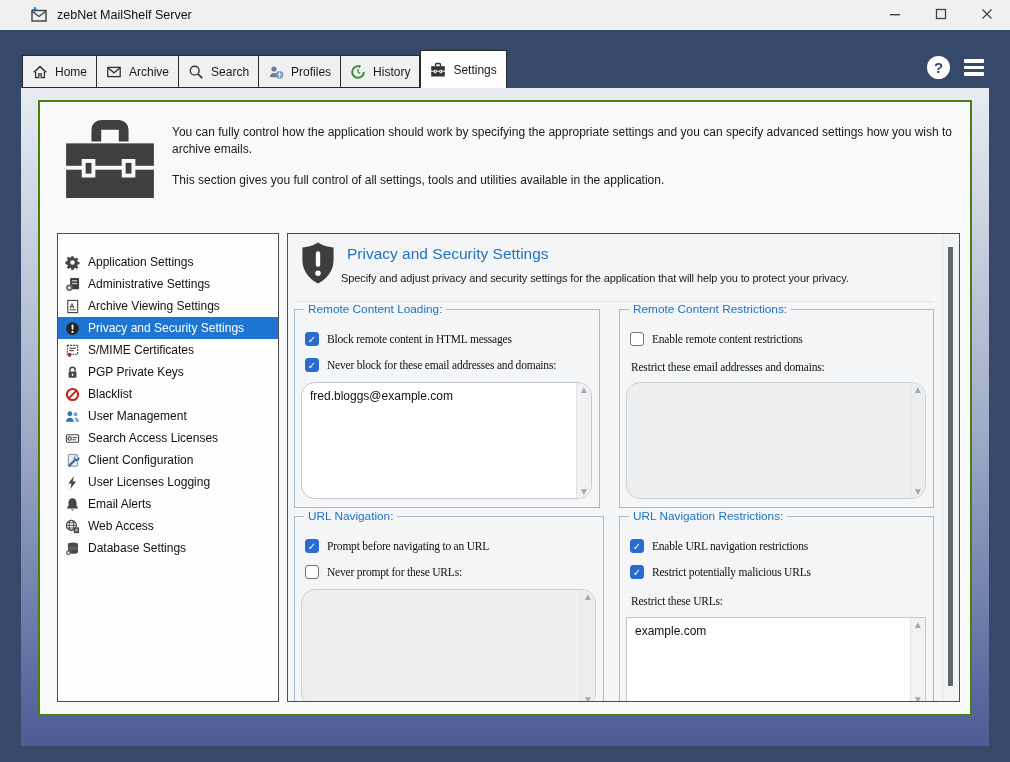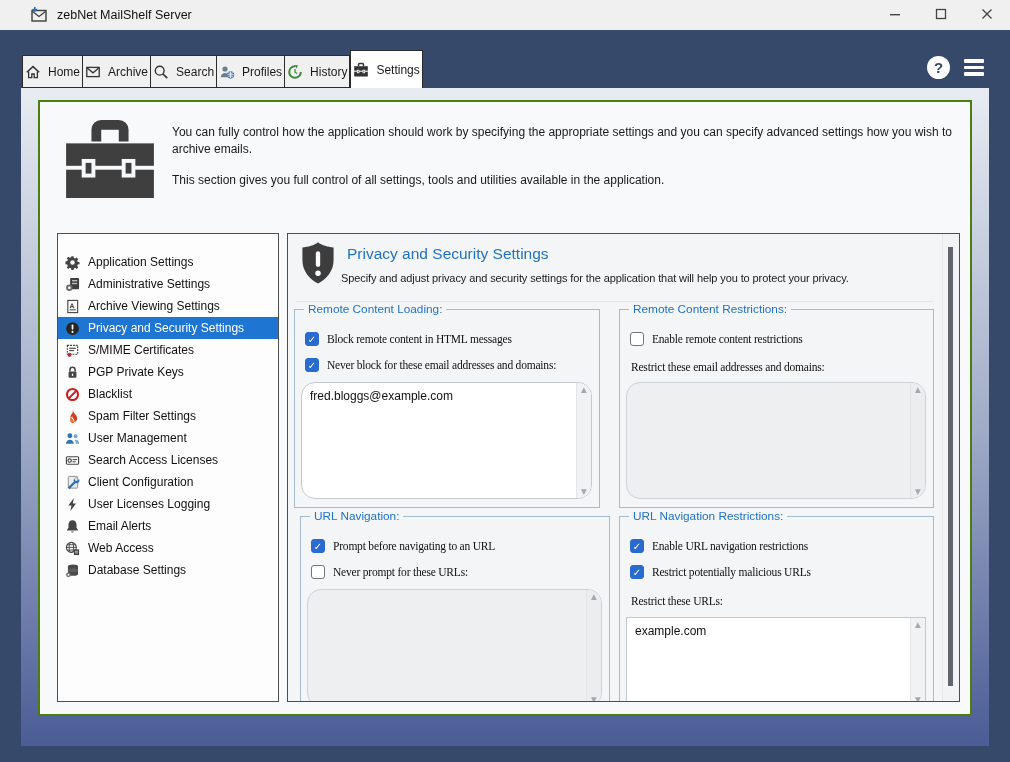--- a/index.html
+++ b/index.html
@@ -17,21 +17,21 @@
   .help-btn{position:absolute;left:927px;top:56px;width:23px;height:23px;border-radius:50%;
             background:#fff;display:flex;align-items:center;justify-content:center;
             font-weight:bold;font-size:15px;color:#36496B;z-index:6;}
   .menu-btn{position:absolute;left:964px;top:59px;width:20px;height:17px;display:flex;
             flex-direction:column;justify-content:space-between;z-index:6;}
   .menu-btn span{display:block;height:3.6px;background:#fff;border-radius:1px;}
   
   .tabstrip{position:absolute;left:22px;top:50px;height:38px;display:flex;
             align-items:flex-end;z-index:5;}
   .tab{height:33px;background:#f0f0f0;border:1px solid #2b2b2b;border-left:none;
-       display:flex;align-items:center;gap:7px;padding:0 2px;font-size:12px;color:#1a1a1a;
+       display:flex;align-items:center;gap:7px;padding:0 9px;font-size:12px;color:#1a1a1a;
        box-sizing:border-box;}
   .tab:first-child{border-left:1px solid #2b2b2b;}
   .tab.active{height:38px;background:#fff;border:1px solid #2b2b2b;border-bottom:none;}
   .tab-icon{width:16px;height:16px;display:flex;}
   
   .inner{position:absolute;left:21px;right:21px;top:88px;bottom:16px;
          background:linear-gradient(180deg,#E8ECF2 0%,#9FABC7 52%,#4B5C96 100%);z-index:1;}
   
   .panel{position:absolute;left:38px;top:100px;width:934px;height:616px;
          background:#F8F9FB;border:2px solid #4d7c0f;box-sizing:border-box;z-index:2;}
@@ -54,21 +54,21 @@
   .sec-sub{position:absolute;left:53px;top:38px;font-size:11px;letter-spacing:-.1px;
            color:#1a1a1a;white-space:nowrap;}
   .sec-divider{position:absolute;left:8px;right:26px;top:67px;height:1px;background:#E3E6E9;}
   .v-scroll{position:absolute;top:0;right:0;bottom:0;width:16px;background:#F2F3F5;
             border-left:1px solid #E6E8EA;}
   .v-thumb{position:absolute;left:5px;width:5px;top:13px;bottom:15px;background:#60666C;}
   
   .group{position:absolute;border:1px solid #A3BACF;box-sizing:border-box;}
   .g1{left:6px;top:75px;width:306px;height:199px;}
   .g2{left:331px;top:75px;width:315px;height:199px;}
-  .g3{left:12px;top:282px;width:310px;height:200px;}
+  .g3{left:6px;top:282px;width:310px;height:200px;}
   .g4{left:331px;top:282px;width:315px;height:200px;}
   .group-title{position:absolute;top:-8px;left:9px;background:#F4F5F7;padding:0 4px;
                font-size:11.8px;color:#1F72C4;white-space:nowrap;}
   .cb-row{position:absolute;left:10px;display:flex;align-items:center;gap:8px;}
   .row1{top:22px;} .row2{top:48px;}
   .cb{width:14px;height:14px;box-sizing:border-box;border:1px solid #767676;background:#fff;
       border-radius:3px;display:flex;align-items:center;justify-content:center;
       font-size:10px;color:#fff;flex-shrink:0;}
   .cb.checked{background:#2A6BD0;border-color:#2A6BD0;}
   .cb-label,.field-label{font-size:11.5px;letter-spacing:-.2px;color:#111;white-space:nowrap;font-family:Liberation Serif, serif;}
@@ -276,29 +276,20 @@
             <svg viewBox="0 0 16 16" width="15" height="15">
               <circle cx="8" cy="8" r="5.9" fill="none" stroke="#CF1D1D" stroke-width="2.2"></circle>
               <rect x="2.9" y="7" width="10.2" height="2.1" fill="#CF1D1D" transform="rotate(-45 8 8)"></rect>
             </svg>
           </span>
           <span>Blacklist</span>
         </div>
         <div class="side-item">
           <span class="side-icon">
             <svg viewBox="0 0 16 16" width="15" height="15">
-              <path fill="#d63a1f" d="M8.3 1c.6 2.8-1 3.9-1.8 5.2-.8 1.3-1 2.5-.3 3.7.1-1 .6-1.8 1.6-2.3-.2 2.7 2.3 3 2.3 5.2 0 .6-.2 1.2-.6 1.6 2.1-.6 3.5-2.3 3.5-4.5 0-3.7-3.9-4.8-4.7-8.9z"></path>
-              <path fill="#e8701f" d="M9.5 13.8c0-2.2-2.5-2.5-2.3-5.2-1 .5-1.5 1.3-1.6 2.3-.5 1.6.3 3.2 1.9 3.9.7.3 1.5.2 2-.1z"></path>
-            </svg>
-          </span>
-          <span>Spam Filter Settings</span>
-        </div>
-        <div class="side-item">
-          <span class="side-icon">
-            <svg viewBox="0 0 16 16" width="15" height="15">
               <circle cx="11.3" cy="5.6" r="2.1" fill="#77a6cc"></circle>
               <path d="M9.9 9.3a4.9 4.9 0 0 1 1.6 3.7v.6H15v-.6c0-2-1.6-3.7-3.7-3.7z" fill="#77a6cc"></path>
               <circle cx="5.2" cy="5" r="2.6" fill="#2e74b5"></circle>
               <path d="M1 13.6c0-2.3 1.9-4.2 4.2-4.2s4.2 1.9 4.2 4.2z" fill="#2e74b5"></path>
             </svg>
           </span>
           <span>User Management</span>
         </div>
         <div class="side-item">
           <span class="side-icon">

